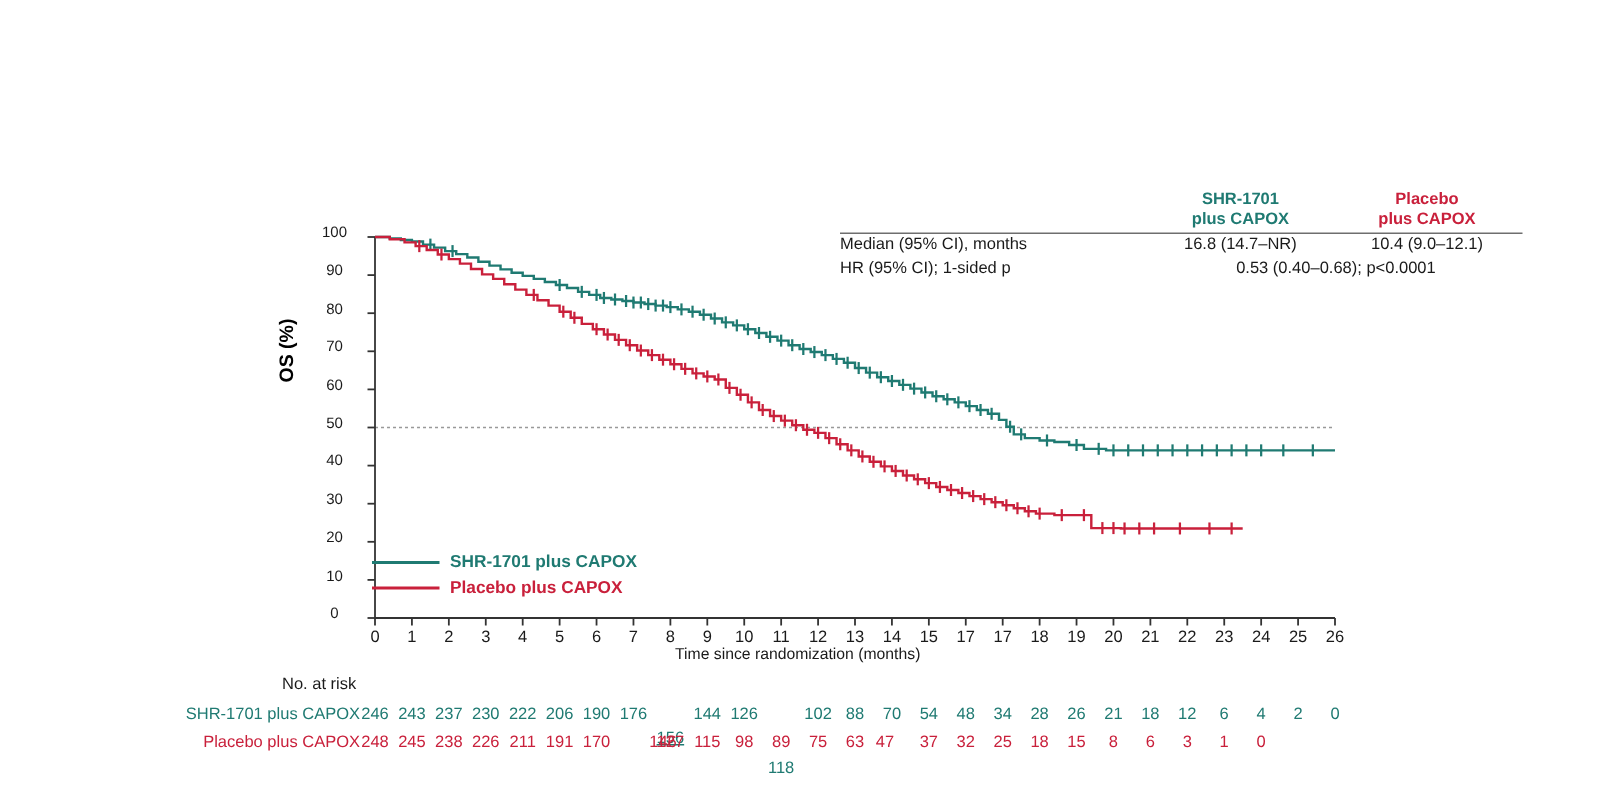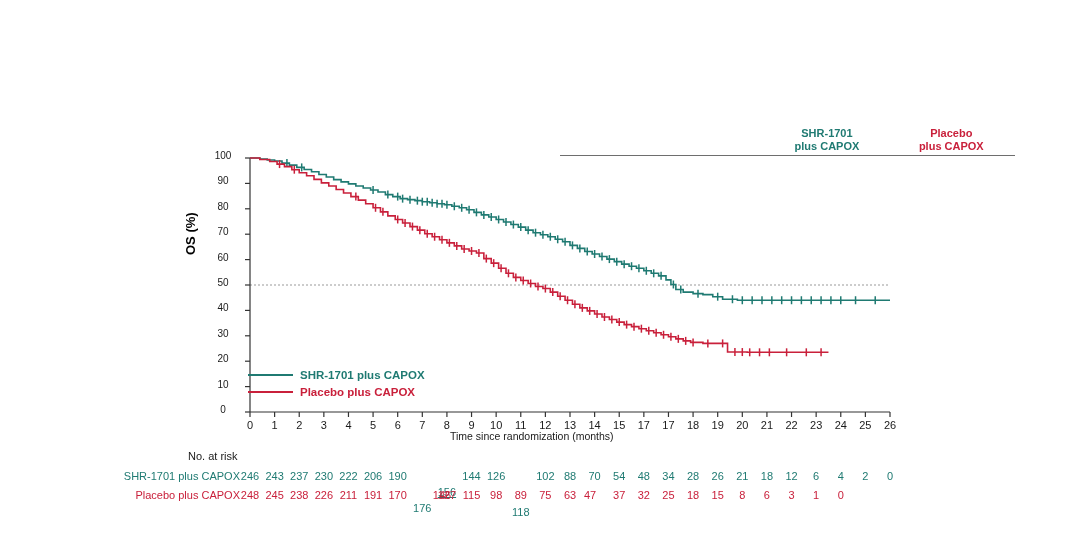--- a/index.html
+++ b/index.html
@@ -97,20 +97,29 @@
           <th class="c2">
             <span>Placebo</span><br>
             <span>plus CAPOX</span>
           </th>
         </tr>
         <tr class="rule">
           <td colspan="3"></td>
         </tr>
       </thead>
       <tbody>
+        <tr class="row">
+          <td class="lbl">Median (95% CI), months</td>
+          <td class="v">16.8 (14.7–NR)</td>
+          <td class="v">10.4 (9.0–12.1)</td>
+        </tr>
+        <tr class="row">
+          <td class="lbl">HR (95% CI); 1-sided p</td>
+          <td class="span2" colspan="2">0.53 (0.40–0.68); p&lt;0.0001</td>
+        </tr>
       </tbody>
     </table>
   </div>
 
   <svg id="chart" viewBox="0 0 1080 537" xmlns="http://www.w3.org/2000/svg">
       <line x1="250" x2="890" y1="285" y2="285" stroke="#999999" stroke-width="1" stroke-dasharray="2,2"></line>
       <line x1="250" x2="250" y1="158" y2="412" stroke="#333" stroke-width="1.2"></line>
       <line x1="250" x2="890" y1="412" y2="412" stroke="#333" stroke-width="1.2"></line>
       <line x1="245" x2="250" y1="412" y2="412" stroke="#333" stroke-width="1.2"></line>
       <line x1="245" x2="250" y1="386.6" y2="386.6" stroke="#333" stroke-width="1.2"></line>
@@ -336,21 +345,21 @@
     <div class="cap">No. at risk</div>
     <div id="riskrows">
         <div class="rlabel r1" style="left: 60px; top: 20px;">SHR-1701 plus CAPOX</div>
         <div class="rnum r1" style="left: 237px; top: 20px;">246</div>
         <div class="rnum r1" style="left: 261.615px; top: 20px;">243</div>
         <div class="rnum r1" style="left: 286.231px; top: 20px;">237</div>
         <div class="rnum r1" style="left: 310.846px; top: 20px;">230</div>
         <div class="rnum r1" style="left: 335.462px; top: 20px;">222</div>
         <div class="rnum r1" style="left: 360.077px; top: 20px;">206</div>
         <div class="rnum r1" style="left: 384.692px; top: 20px;">190</div>
-        <div class="rnum r1" style="left: 409.308px; top: 20px; margin-top: 32px;">176</div>
+        <div class="rnum r1" style="left: 409.308px; top: 20px;">176</div>
         <div class="rnum r1" style="left: 433.923px; top: 36px; text-decoration: underline;">156</div>
         <div class="rnum r1" style="left: 458.538px; top: 20px;">144</div>
         <div class="rnum r1" style="left: 483.154px; top: 20px;">126</div>
         <div class="rnum r1" style="left: 507.769px; top: 20px; margin-top: 36px;">118</div>
         <div class="rnum r1" style="left: 532.385px; top: 20px;">102</div>
         <div class="rnum r1" style="left: 557px; top: 20px;">88</div>
         <div class="rnum r1" style="left: 581.615px; top: 20px;">70</div>
         <div class="rnum r1" style="left: 606.231px; top: 20px;">54</div>
         <div class="rnum r1" style="left: 630.846px; top: 20px;">48</div>
         <div class="rnum r1" style="left: 655.462px; top: 20px;">34</div>

